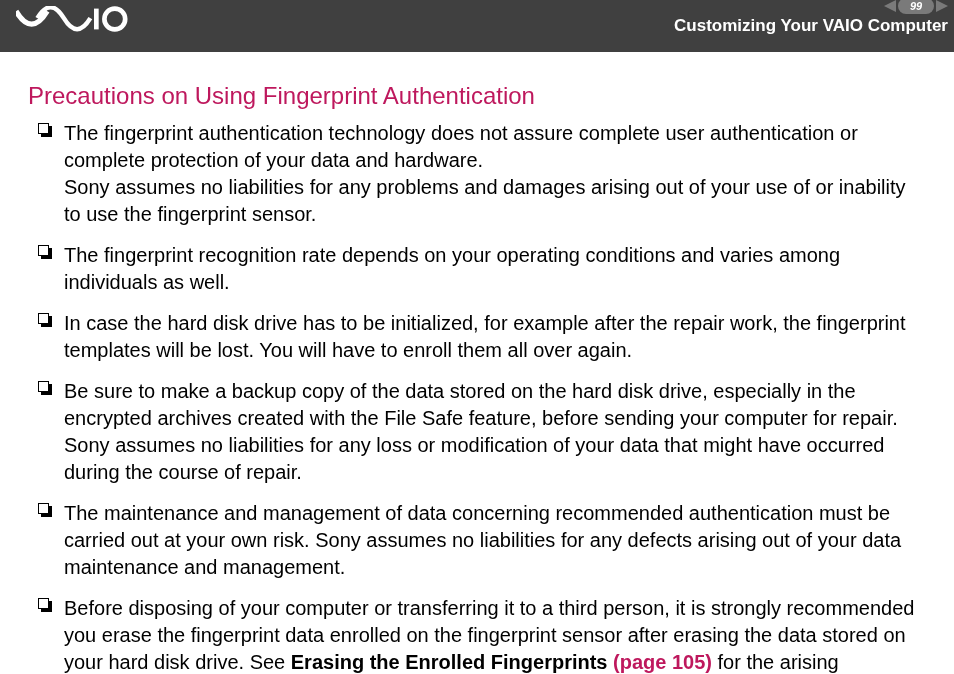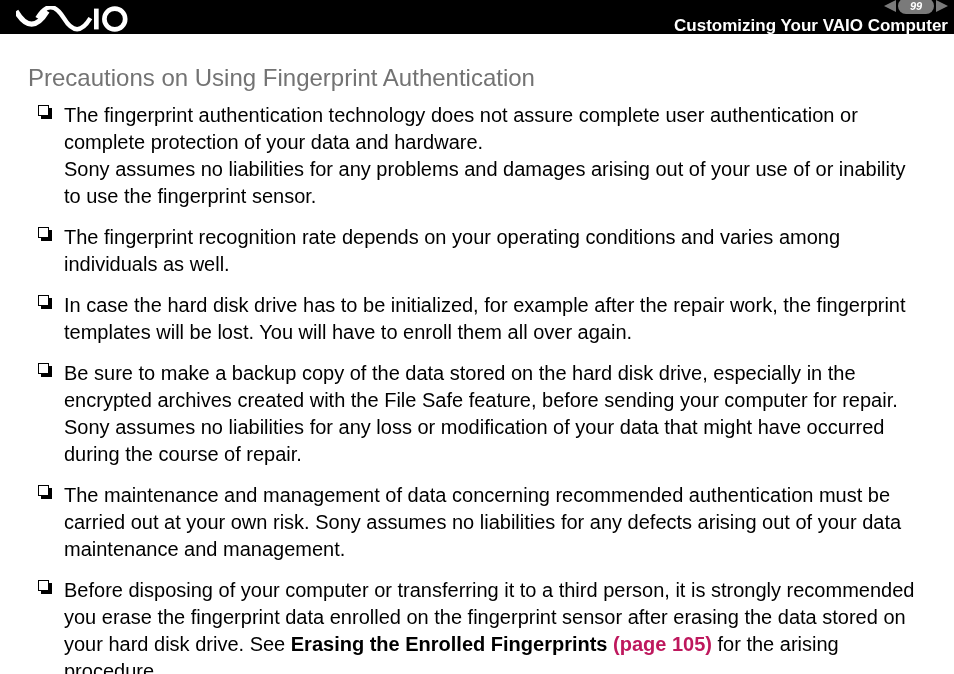--- a/index.html
+++ b/index.html
@@ -6,22 +6,22 @@
     margin: 0;
     padding: 0;
     width: 954px;
     height: 674px;
     font-family: Arial, Helvetica, sans-serif;
     background: #fff;
     color: #000;
   }
   .topbar {
     position: relative;
-    height: 34px;
-    background: #000000;
+    height: 52px;
+    background: #404040;
     color: #fff;
   }
   .nav {
     position: absolute;
     top: -2px;
     right: 6px;
     display: flex;
     align-items: center;
     gap: 0;
     font-size: 12px;
@@ -65,21 +65,21 @@
     align-items: center;
   }
   .logo svg { height: 26px; }
   .content {
     padding: 30px 28px 0 28px;
   }
   h1.title {
     margin: 0 0 10px 0;
     font-size: 24px;
     font-weight: normal;
-    color: #737373;
+    color: #be185d;
     font-family: Arial, Helvetica, sans-serif;
   }
   ul.bullets {
     list-style: none;
     margin: 0;
     padding: 0 0 0 10px;
   }
   ul.bullets > li {
     position: relative;
     padding: 0 0 0 26px;

